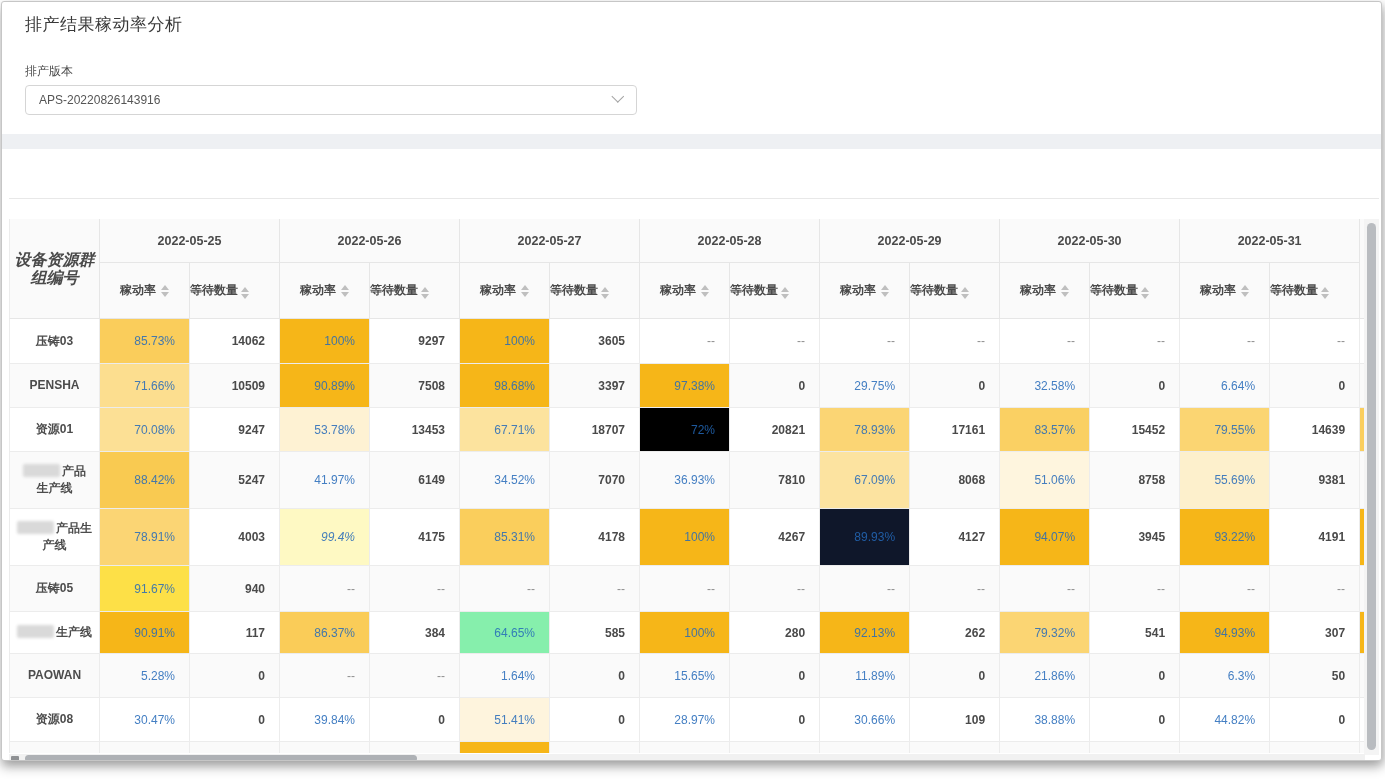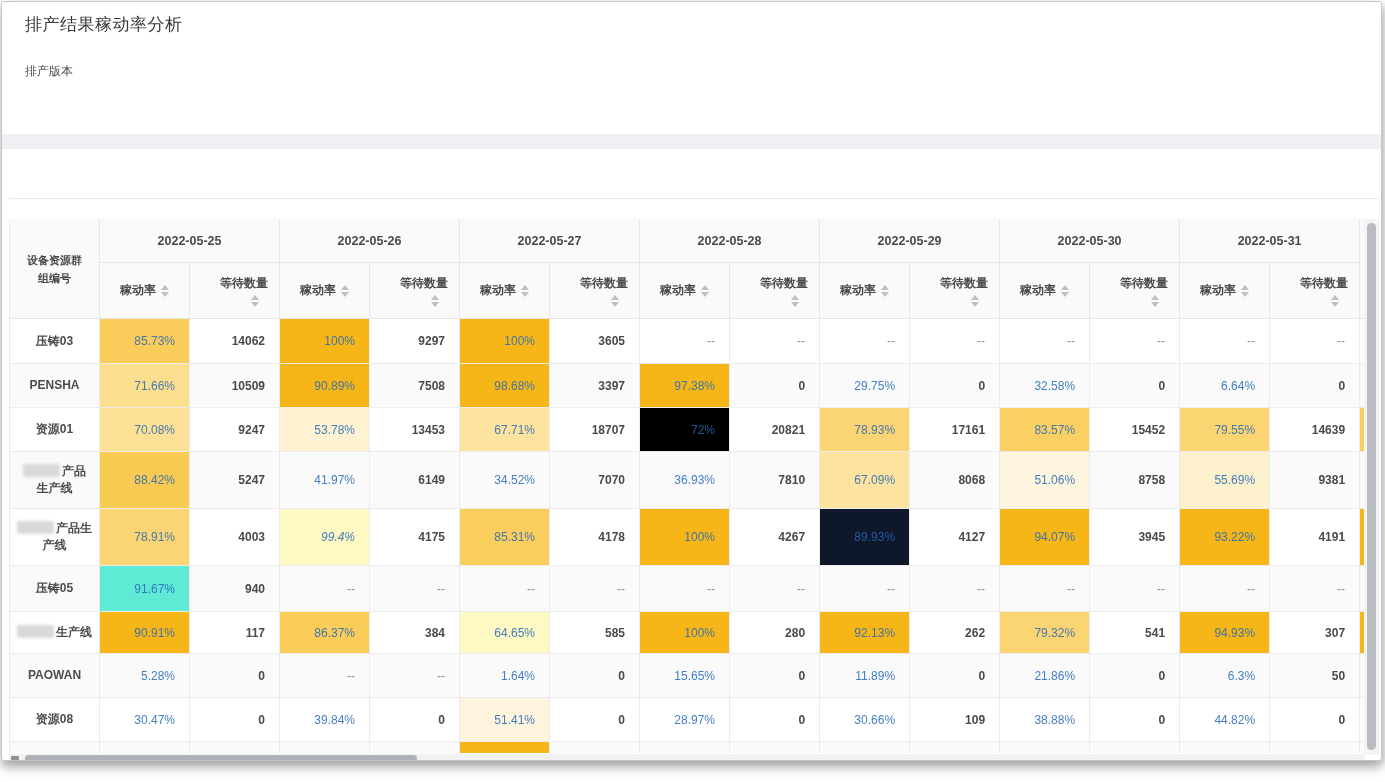--- a/index.html
+++ b/index.html
@@ -28,25 +28,25 @@
     transform:rotate(-45deg) translate(1px,-2px); margin-top:-3px;
   }
 
   .section-gap { position:absolute; left:0; top:132px; width:100%; height:15px; background:#eef0f3; }
   .divider { position:absolute; left:7px; top:196px; width:1370px; height:1px; background:#e8e8e8; }
 
   .table-clip { position:absolute; left:7px; top:217px; width:1356px; height:535px; overflow:hidden; }
   table { border-collapse:separate; border-spacing:0; table-layout:fixed; width:1441px; font-size:12px; }
   th, td { border-right:1px solid #ececec; border-bottom:1px solid #ececec; overflow:hidden; }
   thead th { background:#fafafa; color:#4a4a4a; font-weight:700; border-color:#e6e6e6; }
-  th.corner-h { border-left:1px solid #ececec; white-space:pre-line; font-size:11px; line-height:18px; }
+  th.corner-h { border-left:1px solid #ececec; white-space:pre-line; font-size:16px; line-height:18px;font-style:italic; }
   th.date-h { height:44px; text-align:center; font-size:12.5px; }
   th.sub-h { height:56px; vertical-align:middle; }
   .hdr-rate { display:flex; align-items:center; justify-content:center; gap:5px; }
-  .hdr-wait { display:flex; flex-direction:column; align-items:flex-end; padding-right:11px; gap:3px; }
+  .hdr-wait { display:flex; flex-direction:row; align-items:flex-end; padding-right:11px; gap:3px; }
   .hdr-wait .sorter { margin-right:9px; }
   .sorter { display:inline-flex; flex-direction:column; align-items:center; cursor:pointer; }
   .caret-up { width:0; height:0; border-left:4px solid transparent; border-right:4px solid transparent; border-bottom:5px solid #bfbfbf; margin-bottom:2px; }
   .caret-dn { width:0; height:0; border-left:4px solid transparent; border-right:4px solid transparent; border-top:5px solid #bfbfbf; }
 
   tbody td { background:#fff; }
   tbody tr.even td { background:#fafafa; }
   td.label-cell { text-align:center; color:#4c4c4c; font-weight:700; line-height:17px; white-space:pre-line;
     border-left:1px solid #ececec; padding:0 6px; }
   td.rate-cell { text-align:right; padding-right:14px; }
@@ -63,20 +63,24 @@
   .h-nub { position:absolute; left:2px; top:2px; width:8px; height:5px; background:#8f9194; border-radius:1px; }
 </style>
 </head>
 <body>
 
 <div class="window">
 
   <div class="page-title">排产结果稼动率分析</div>
 
   <div class="filter-label">排产版本</div>
+  <div class="version-select">
+    <span class="sel-text">APS-20220826143916</span>
+    <span class="chevron-down"></span>
+  </div>
 
   <div class="section-gap"></div>
   <div class="divider"></div>
 
   <div class="table-clip">
     <table>
       <colgroup id="cols">
           <col style="width: 91px;">
           <col style="width: 90px;">
           <col style="width: 90px;">
@@ -324,21 +328,21 @@
             <td class="rate-cell" style="background: #0f172a; color: rgba(35, 105, 185, 0.85);">89.93%</td>
             <td class="wait-cell">4127</td>
             <td class="rate-cell" style="background: rgb(246, 182, 24); color: rgba(35, 105, 185, 0.85);">94.07%</td>
             <td class="wait-cell">3945</td>
             <td class="rate-cell" style="background: rgb(246, 182, 24); color: rgba(35, 105, 185, 0.85);">93.22%</td>
             <td class="wait-cell">4191</td>
             <td style="background: rgb(246, 182, 24);"></td>
           </tr>
           <tr class="even" style="height: 46px;">
             <td class="label-cell">压铸05</td>
-            <td class="rate-cell" style="background: #5eead4; color: rgba(35, 105, 185, 0.85);">91.67%</td>
+            <td class="rate-cell" style="background: #fde047; color: rgba(35, 105, 185, 0.85);">91.67%</td>
             <td class="wait-cell">940</td>
             <td class="rate-cell"><span class="dash">--</span></td>
             <td class="wait-cell"><span class="dash">--</span></td>
             <td class="rate-cell"><span class="dash">--</span></td>
             <td class="wait-cell"><span class="dash">--</span></td>
             <td class="rate-cell"><span class="dash">--</span></td>
             <td class="wait-cell"><span class="dash">--</span></td>
             <td class="rate-cell"><span class="dash">--</span></td>
             <td class="wait-cell"><span class="dash">--</span></td>
             <td class="rate-cell"><span class="dash">--</span></td>
@@ -346,21 +350,21 @@
             <td class="rate-cell"><span class="dash">--</span></td>
             <td class="wait-cell"><span class="dash">--</span></td>
             <td></td>
           </tr>
           <tr style="height: 42px;">
             <td class="label-cell"><span class="redact-box"></span>生产线</td>
             <td class="rate-cell" style="background: rgb(246, 182, 24); color: rgba(35, 105, 185, 0.85);">90.91%</td>
             <td class="wait-cell">117</td>
             <td class="rate-cell" style="background: rgb(250, 204, 88); color: rgba(35, 105, 185, 0.85);">86.37%</td>
             <td class="wait-cell">384</td>
-            <td class="rate-cell" style="background: #fef9c3; color: rgba(35, 105, 185, 0.85);">64.65%</td>
+            <td class="rate-cell" style="background: #86efac; color: rgba(35, 105, 185, 0.85);">64.65%</td>
             <td class="wait-cell">585</td>
             <td class="rate-cell" style="background: rgb(246, 182, 24); color: rgba(35, 105, 185, 0.85);">100%</td>
             <td class="wait-cell">280</td>
             <td class="rate-cell" style="background: rgb(246, 182, 24); color: rgba(35, 105, 185, 0.85);">92.13%</td>
             <td class="wait-cell">262</td>
             <td class="rate-cell" style="background: rgb(251, 213, 115); color: rgba(35, 105, 185, 0.85);">79.32%</td>
             <td class="wait-cell">541</td>
             <td class="rate-cell" style="background: rgb(246, 182, 24); color: rgba(35, 105, 185, 0.85); padding-left: 12px;">94.93%</td>
             <td class="wait-cell">307</td>
             <td style="background: rgb(246, 182, 24);"></td>

